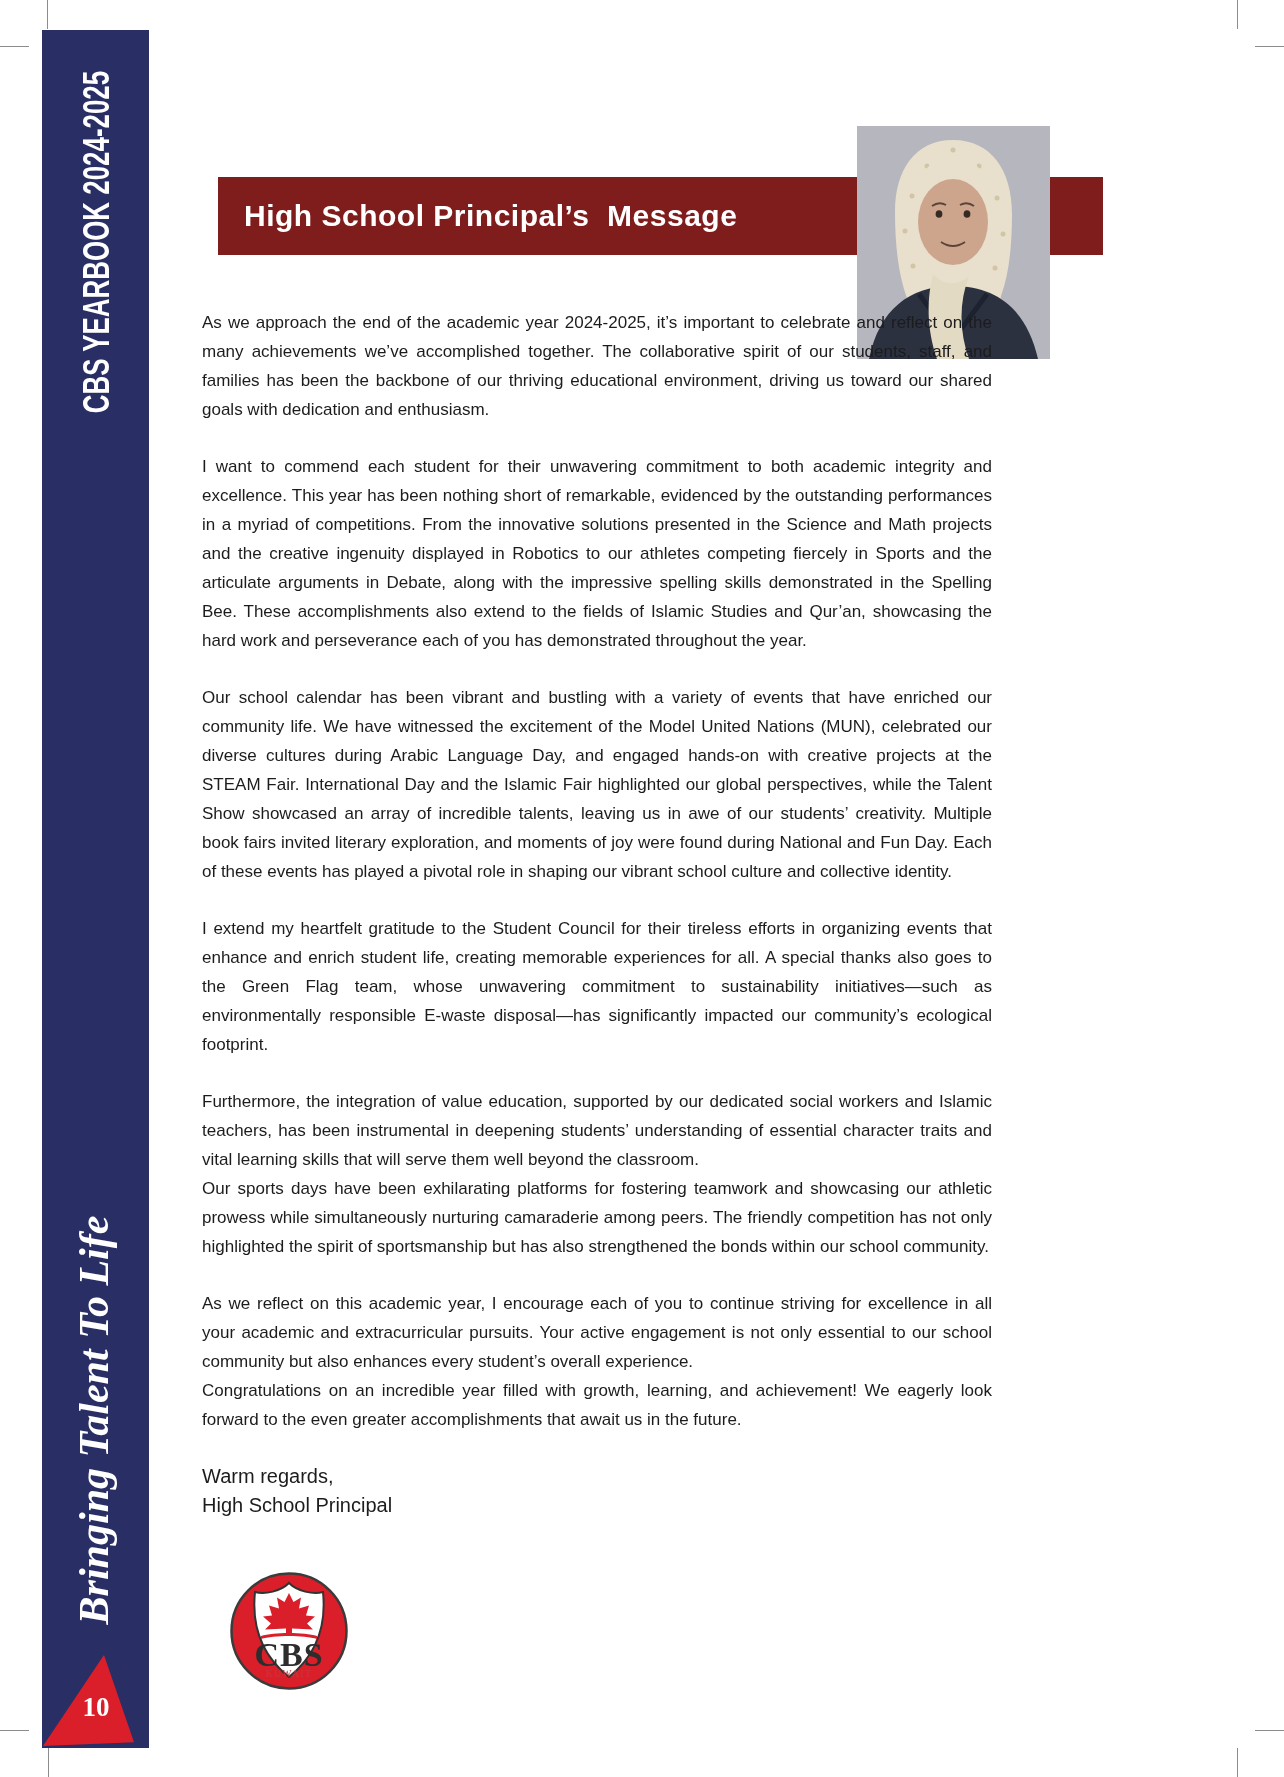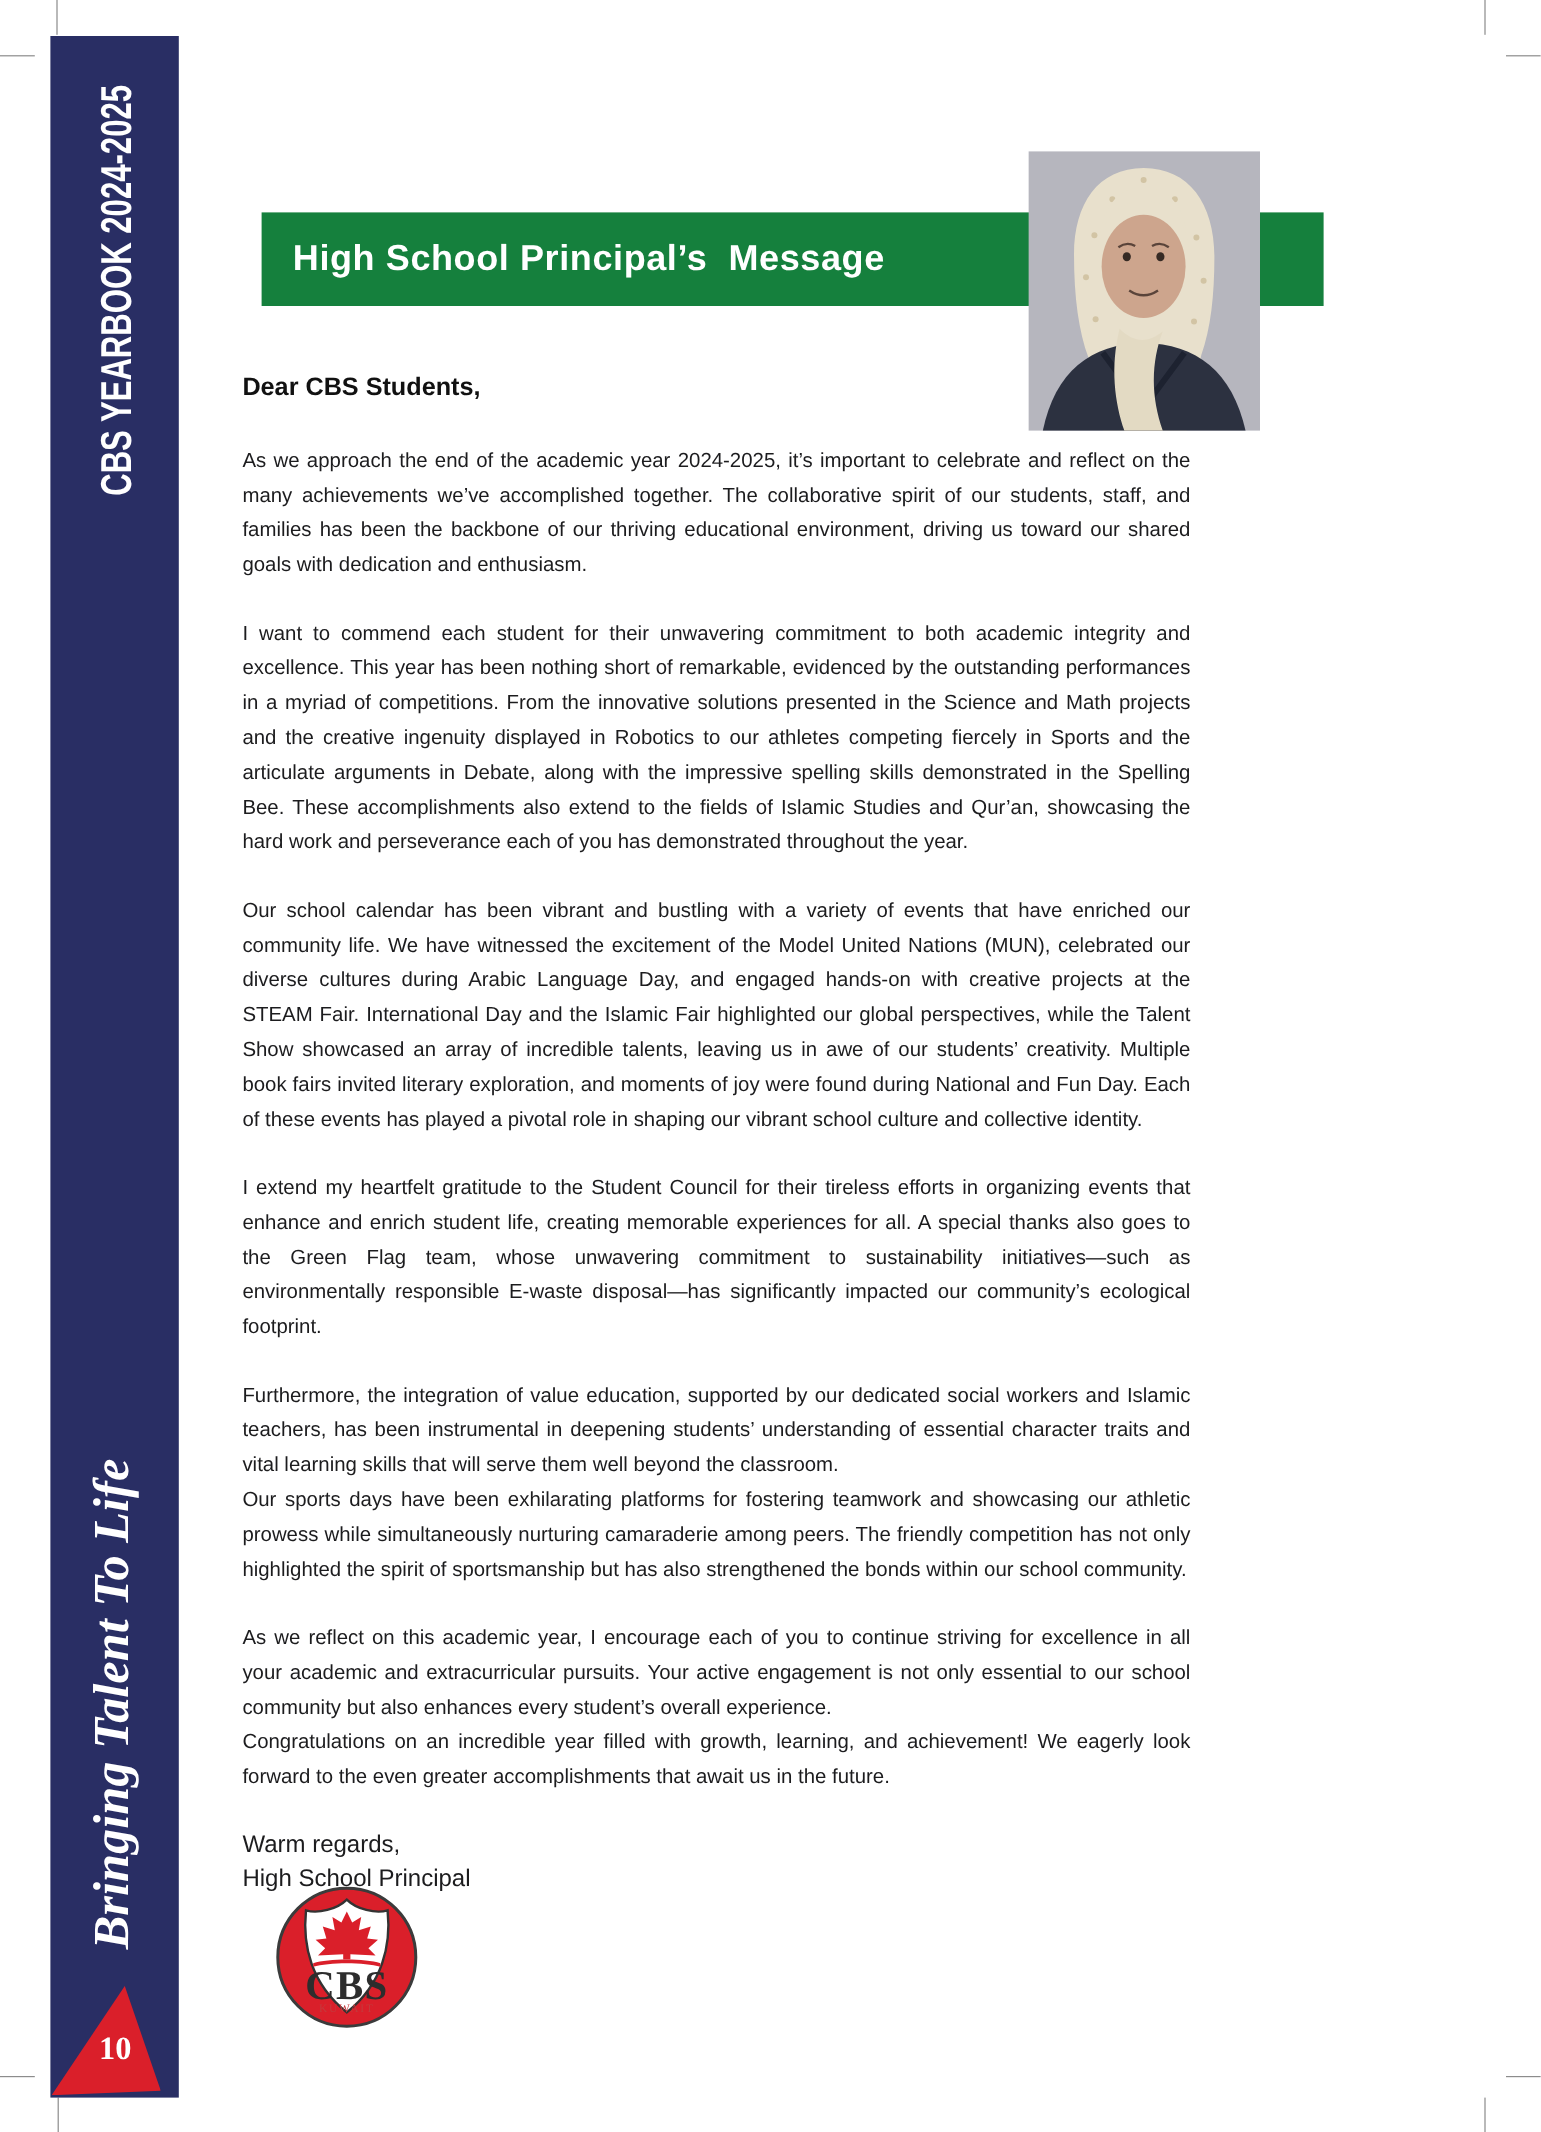--- a/index.html
+++ b/index.html
@@ -45,21 +45,21 @@
   .page-number {
     position:absolute; left:53px; top:52px;
     transform:translate(-50%,-50%);
     font-family:"Liberation Serif", serif;
     font-weight:bold; font-size:27px; color:#ffffff;text-align:right;
   }
 
   
   .header-band {
     position:absolute; left:218px; top:177px; width:885px; height:78px;
-    background:#15803d;
+    background:#7f1d1d;
     text-decoration:underline;
   }
   .page-title {
     position:absolute; left:26px; top:0; height:78px; line-height:78px;
     color:#ffffff; font-weight:bold; font-size:30px; letter-spacing:0.5px;
     white-space:pre;
   }
 
   
   .photo {
@@ -140,21 +140,20 @@
   <ellipse cx="82" cy="88" rx="3.4" ry="3.8" fill="#362a24"></ellipse>
   <ellipse cx="110" cy="88" rx="3.4" ry="3.8" fill="#362a24"></ellipse>
 
   <path d="M12 233 C22 184 52 160 96 160 C140 160 170 184 181 233 Z" fill="#2c3140"></path>
   <path d="M62 168 L96 214 L130 168" stroke="#1d2230" stroke-width="5" fill="none"></path>
 
   <path d="M76 148 C68 180 72 210 80 233 L112 233 C102 205 102 176 112 150 C100 160 88 160 76 148 Z" fill="#e3dac3"></path>
 </svg>
 
 <div class="content">
-  <div class="salutation">Dear CBS Students,</div>
   <p>As we approach the end of the academic year 2024-2025, it’s important to celebrate and reflect on the many achievements we’ve accomplished together. The collaborative spirit of our students, staff, and families has been the backbone of our thriving educational environment, driving us toward our shared goals with dedication and enthusiasm.</p>
   <p>I want to commend each student for their unwavering commitment to both academic integrity and excellence. This year has been nothing short of remarkable, evidenced by the outstanding performances in a myriad of competitions. From the innovative solutions presented in the Science and Math projects and the creative ingenuity displayed in Robotics to our athletes competing fiercely in Sports and the articulate arguments in Debate, along with the impressive spelling skills demonstrated in the Spelling Bee. These accomplishments also extend to the fields of Islamic Studies and Qur’an, showcasing the hard work and perseverance each of you has demonstrated throughout the year.</p>
   <p>Our school calendar has been vibrant and bustling with a variety of events that have enriched our community life. We have witnessed the excitement of the Model United Nations (MUN), celebrated our diverse cultures during Arabic Language Day, and engaged hands-on with creative projects at the STEAM Fair. International Day and the Islamic Fair highlighted our global perspectives, while the Talent Show showcased an array of incredible talents, leaving us in awe of our students’ creativity. Multiple book fairs invited literary exploration, and moments of joy were found during National and Fun Day. Each of these events has played a pivotal role in shaping our vibrant school culture and collective identity.</p>
   <p>I extend my heartfelt gratitude to the Student Council for their tireless efforts in organizing events that enhance and enrich student life, creating memorable experiences for all. A special thanks also goes to the Green Flag team, whose unwavering commitment to sustainability initiatives—such as environmentally responsible E-waste disposal—has significantly impacted our community’s ecological footprint.</p>
   <p>Furthermore, the integration of value education, supported by our dedicated social workers and Islamic teachers, has been instrumental in deepening students’ understanding of essential character traits and vital learning skills that will serve them well beyond the classroom.
 Our sports days have been exhilarating platforms for fostering teamwork and showcasing our athletic prowess while simultaneously nurturing camaraderie among peers. The friendly competition has not only highlighted the spirit of sportsmanship but has also strengthened the bonds within our school community.</p>
   <p>As we reflect on this academic year, I encourage each of you to continue striving for excellence in all your academic and extracurricular pursuits. Your active engagement is not only essential to our school community but also enhances every student’s overall experience.
 Congratulations on an incredible year filled with growth, learning, and achievement! We eagerly look forward to the even greater accomplishments that await us in the future.</p>
   <div class="closing-block">
     <div>Warm regards,</div>

